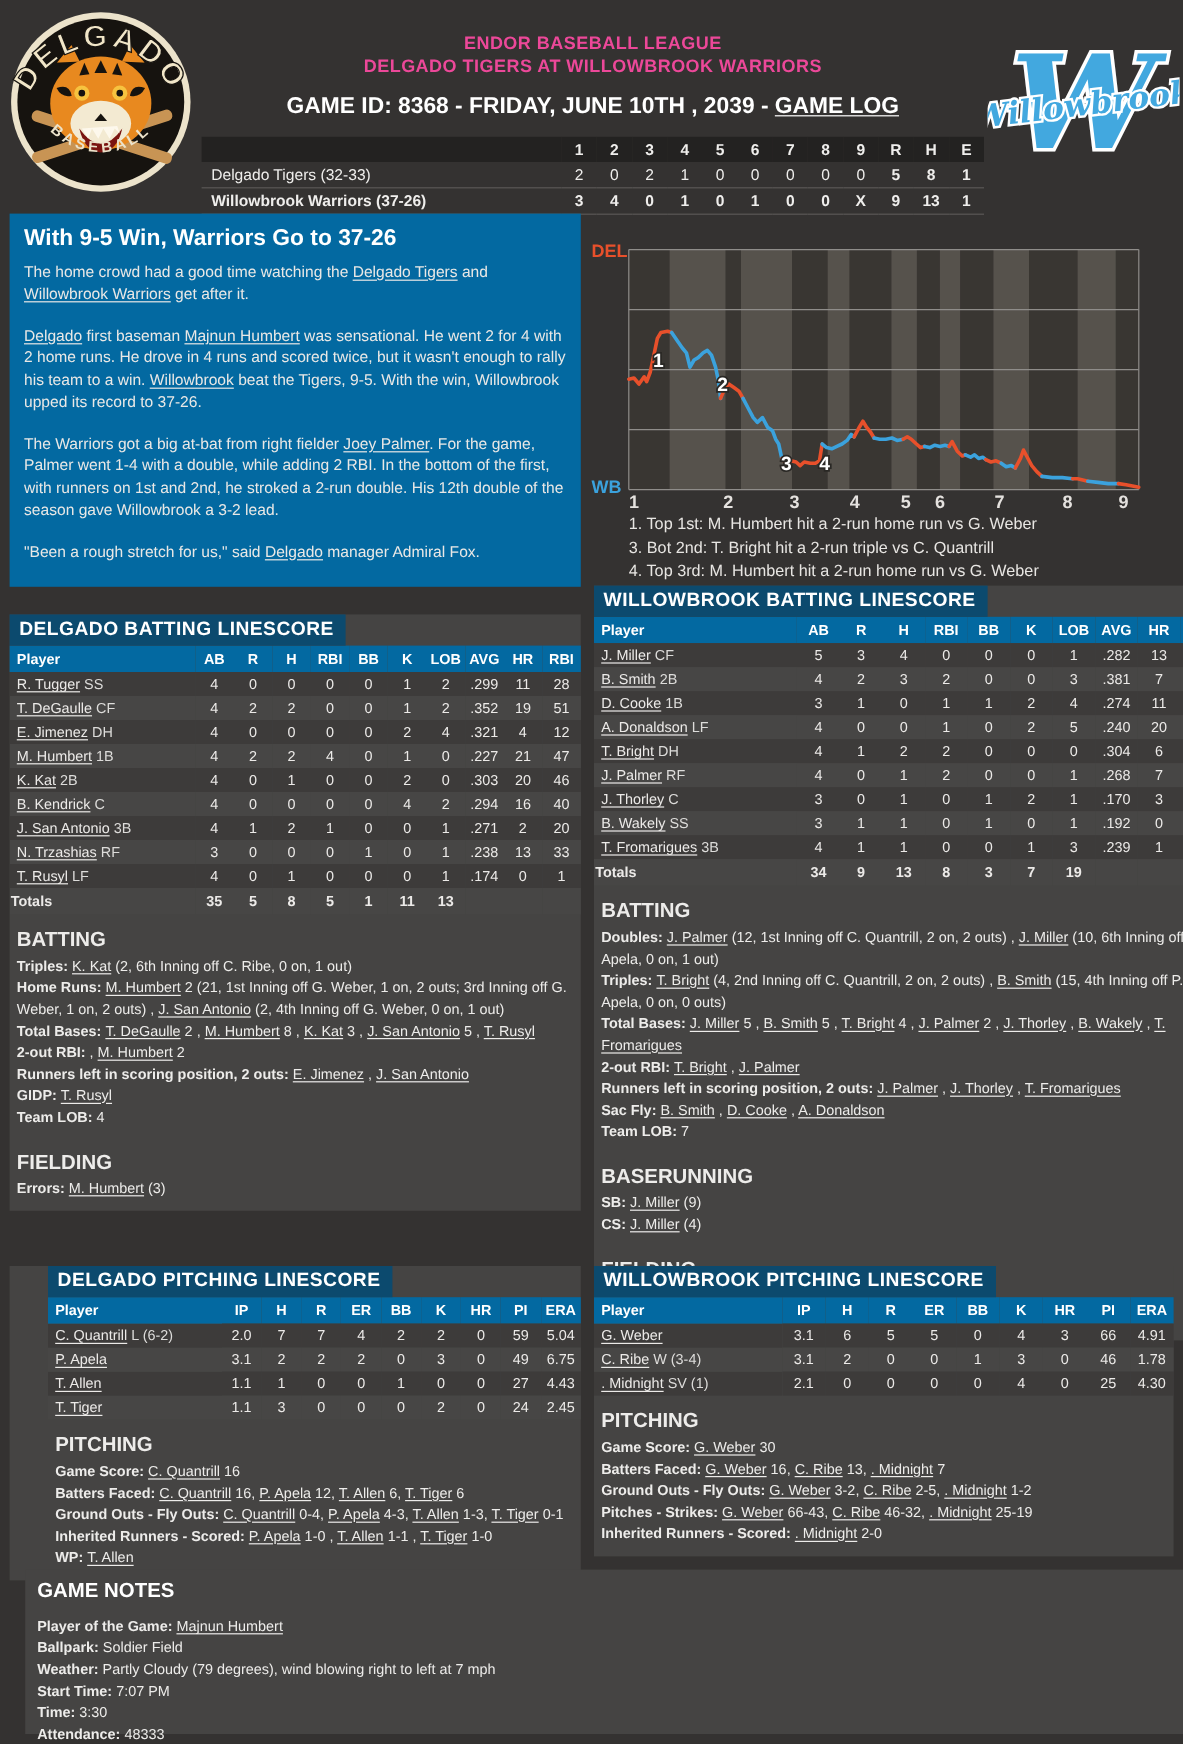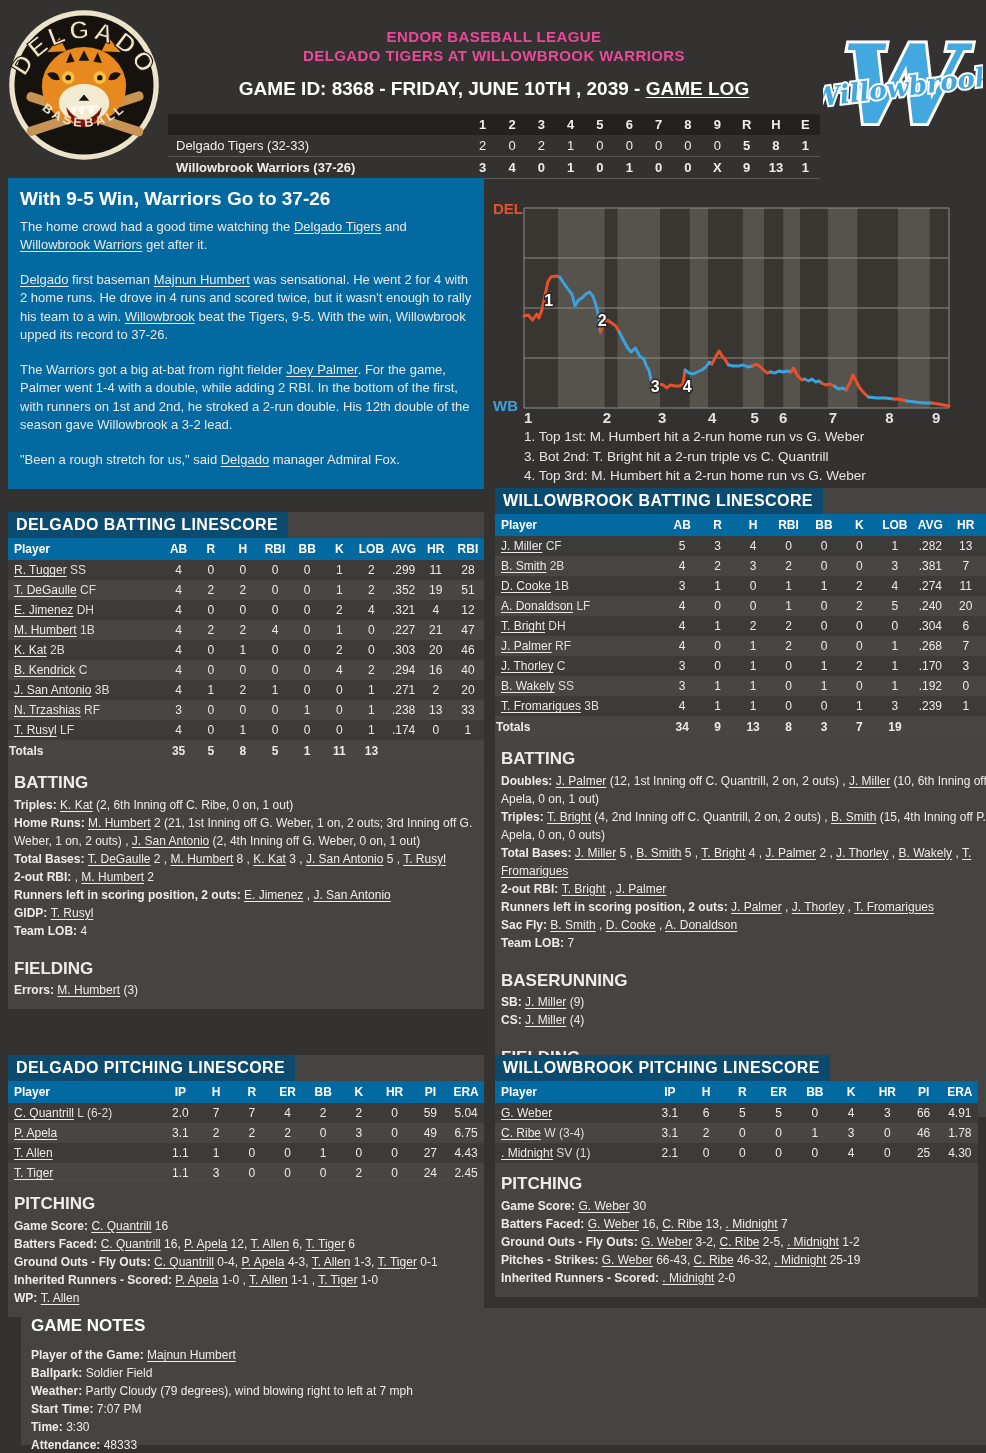--- a/index.html
+++ b/index.html
@@ -34,21 +34,21 @@
 
   
   #chart-wrap{left:490px;top:175px;width:496px;height:250px;}
   #keyplays{left:524px;top:427px;width:460px;list-style:none;margin:0;padding:0;}
   #keyplays li{font-size:13.5px;line-height:1.45;color:#e8e6e3;}
 
   
   .panel{background:#454443;box-sizing:border-box;}
   #bat-del{left:8px;top:512px;width:476px;}
   #bat-wb{left:495px;top:488px;width:524px;}
-  #pit-del{left:8px;top:1055px;width:476px;}
+  #pit-del{left:8px;top:1055px;width:476px;padding-left:32px;}
   #pit-wb{left:495px;top:1055px;width:483px;}
   #gamenotes{left:8px;top:1308px;width:970px;height:137px;padding:6px 10px;margin-left:13px;}
 
   .title-bar{display:inline-block;background:#0c4a6e;color:#fff;font-weight:bold;
     font-size:16px;letter-spacing:.4px;padding:4px 10px 4px 8px;}
   table.stats{width:100%;border-collapse:collapse;table-layout:fixed;font-size:12px;}
   table.stats th{background:#0369a1;color:#fff;font-weight:bold;padding:4px 1px;text-align:center;}
   table.stats th.pcol{text-align:left;padding-left:6px;width:31%;}
   table.stats td{padding:3px 1px;text-align:center;color:#eceae8;}
   table.stats td.pcol{text-align:left;padding-left:6px;white-space:nowrap;overflow:hidden;}

